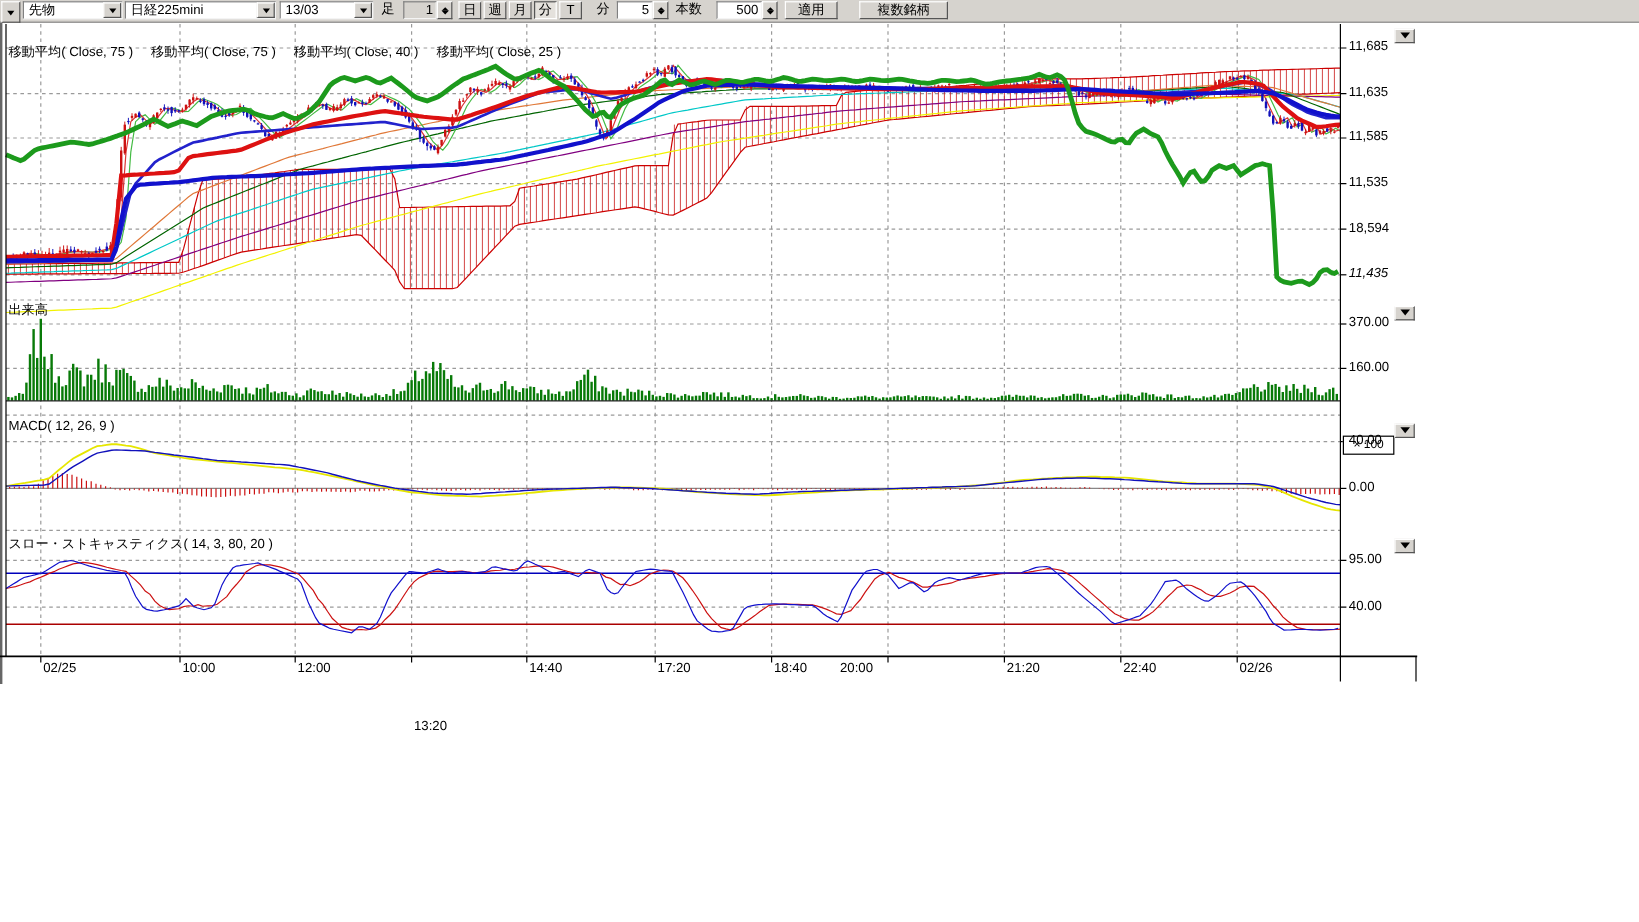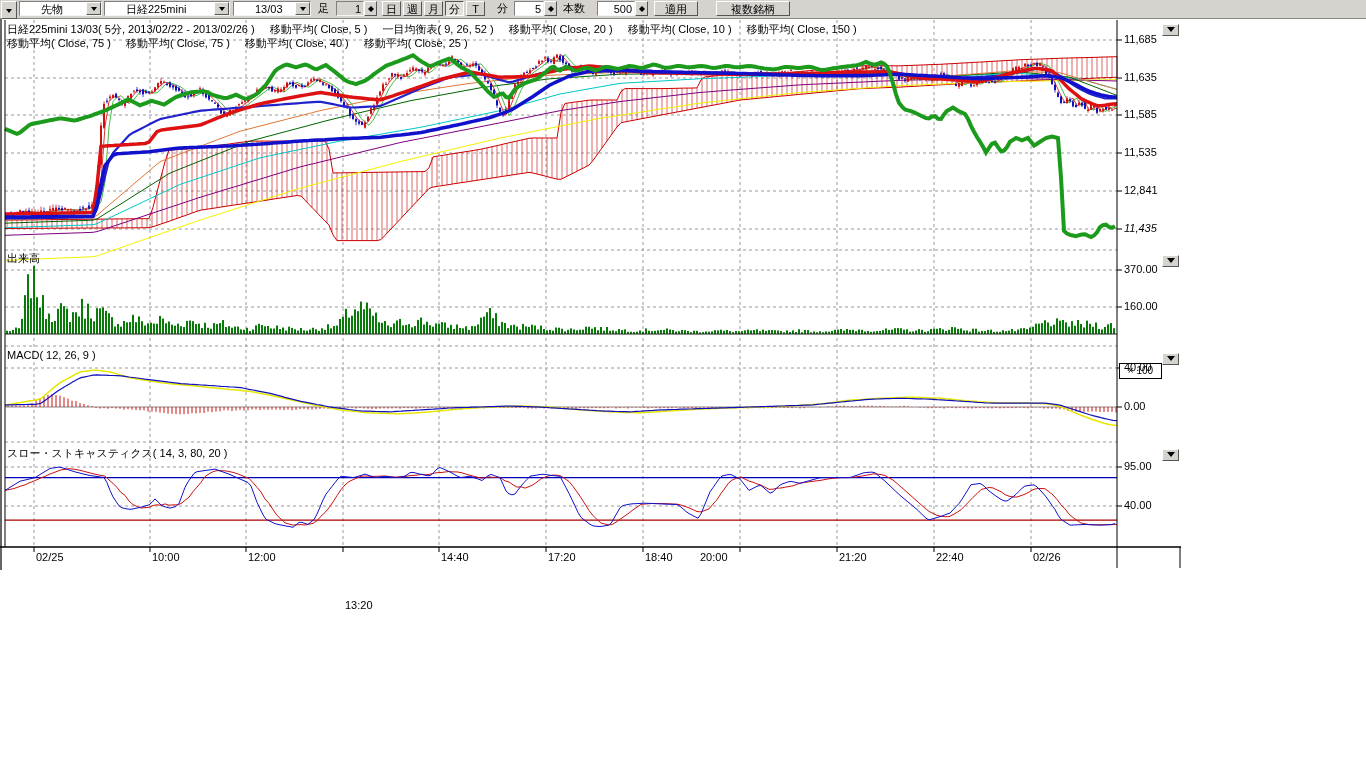--- a/index.html
+++ b/index.html
@@ -1,20 +1,20 @@
 <!DOCTYPE html>
 <html><head>
 <meta charset="utf-8">
 <style>
   html,body{margin:0;padding:0;background:#fff;}
   body{width:1366px;height:768px;overflow:hidden;font-family:"Liberation Sans","DejaVu Sans",sans-serif;position:relative;}
   #toolbar{position:absolute;left:0;top:0;width:1366px;height:18px;background:#d6d3ce;border-bottom:1px solid #8a8a8a;z-index:5;}
   .tb{position:absolute;top:1px;height:15px;font-size:11px;box-sizing:border-box;}
   .combo{background:#fff;border:1px solid;border-color:#808080 #f4f4f4 #f4f4f4 #808080;display:flex;align-items:center;}
-  .combo .txt{flex:1;padding-left:21px;font-size:11px;line-height:12px;white-space:nowrap;overflow:hidden;color:#000;}
+  .combo .txt{flex:1;padding-left:4px;font-size:11px;line-height:12px;white-space:nowrap;overflow:hidden;color:#000;}
   .cb-btn{width:15px;height:100%;background:#d6d3ce;border:1px solid;border-color:#fff #555 #555 #fff;display:flex;align-items:center;justify-content:center;box-sizing:border-box;}
   .tri-dn{width:0;height:0;border:3px solid transparent;border-top:4px solid #000;margin-top:4px;}
   .btn{background:#d6d3ce;border:1px solid;border-color:#fff #555 #555 #fff;font-size:11px;text-align:center;line-height:12px;color:#000;padding:0;}
   .btn.pressed{border-color:#555 #fff #fff #555;background:#e4e1dc;}
   .lbl{font-size:11px;line-height:15px;color:#000;}
   .field{background:#fff;border:1px solid;border-color:#808080 #f4f4f4 #f4f4f4 #808080;font-size:11px;text-align:right;padding-right:2px;line-height:12px;box-sizing:border-box;}
   .field.disabled{background:#d6d3ce;}
   .spin{width:13px;background:#d6d3ce;border:1px solid;border-color:#fff #555 #555 #fff;display:flex;flex-direction:column;align-items:center;justify-content:center;gap:1px;box-sizing:border-box;}
   .spin .up{width:0;height:0;border:3px solid transparent;border-bottom:3px solid #000;margin-bottom:-1px;}
   .spin .dn{width:0;height:0;border:3px solid transparent;border-top:3px solid #000;}
@@ -1775,28 +1775,20 @@
         <line x1="343" y1="529" x2="343" y2="534" stroke="#000" stroke-width="1"></line>
         <line x1="439" y1="529" x2="439" y2="534" stroke="#000" stroke-width="1"></line>
         <line x1="546" y1="529" x2="546" y2="534" stroke="#000" stroke-width="1"></line>
         <line x1="643" y1="529" x2="643" y2="534" stroke="#000" stroke-width="1"></line>
         <line x1="740" y1="529" x2="740" y2="534" stroke="#000" stroke-width="1"></line>
         <line x1="837" y1="529" x2="837" y2="534" stroke="#000" stroke-width="1"></line>
         <line x1="934" y1="529" x2="934" y2="534" stroke="#000" stroke-width="1"></line>
         <line x1="1031" y1="529" x2="1031" y2="534" stroke="#000" stroke-width="1"></line>
       </g>
     </svg>
-  <div class="legend" id="legend1" style="top:4px;">
-      <div class="" style="position: static;">日経225mini 13/03( 5分, 2013/02/22 - 2013/02/26 )</div>
-      <div class="" style="position: static;">移動平均( Close, 5 )</div>
-      <div class="" style="position: static;">一目均衡表( 9, 26, 52 )</div>
-      <div class="" style="position: static;">移動平均( Close, 20 )</div>
-      <div class="" style="position: static;">移動平均( Close, 10 )</div>
-      <div class="" style="position: static;">移動平均( Close, 150 )</div>
-    </div>
   <div class="legend" id="legend2" style="top:18px;">
       <div class="" style="position: static;">移動平均( Close, 75 )</div>
       <div class="" style="position: static;">移動平均( Close, 75 )</div>
       <div class="" style="position: static;">移動平均( Close, 40 )</div>
       <div class="" style="position: static;">移動平均( Close, 25 )</div>
     </div>
   <div class="pane-label" style="top:233px;">出来高</div>
   <div class="pane-label" style="top:331px;">MACD( 12, 26, 9 )</div>
   <div class="pane-label" style="top:428px;">スロー・ストキャスティクス( 14, 3, 80, 20 )</div>
   <div id="multbox">× 100</div>
@@ -1810,21 +1802,21 @@
       <span class="tri-dn"></span>
     </div>
   <div class="pane-dd" style="top:431px;">
       <span class="tri-dn"></span>
     </div>
   <div id="ylabels">
       <div class="axlabel" style="left: 1124px; top: 15px;">11,685</div>
       <div class="axlabel" style="left: 1124px; top: 53px;">11,635</div>
       <div class="axlabel" style="left: 1124px; top: 90px;">11,585</div>
       <div class="axlabel" style="left: 1124px; top: 128px;">11,535</div>
-      <div class="axlabel" style="left: 1124px; top: 166px;">12,841</div>
+      <div class="axlabel" style="left: 1124px; top: 166px;">18,594</div>
       <div class="axlabel" style="left: 1124px; top: 204px; font-style: italic;">11,435</div>
       <div class="axlabel" style="left: 1124px; top: 245px;">370.00</div>
       <div class="axlabel" style="left: 1124px; top: 282px;">160.00</div>
       <div class="axlabel" style="left: 1124px; top: 343px;">40.00</div>
       <div class="axlabel" style="left: 1124px; top: 382px;">0.00</div>
       <div class="axlabel" style="left: 1124px; top: 442px;">95.00</div>
       <div class="axlabel" style="left: 1124px; top: 481px;">40.00</div>
     </div>
   <div id="tlabels">
       <div class="tlabel" style="left: 36px; top: 533px;">02/25</div>

